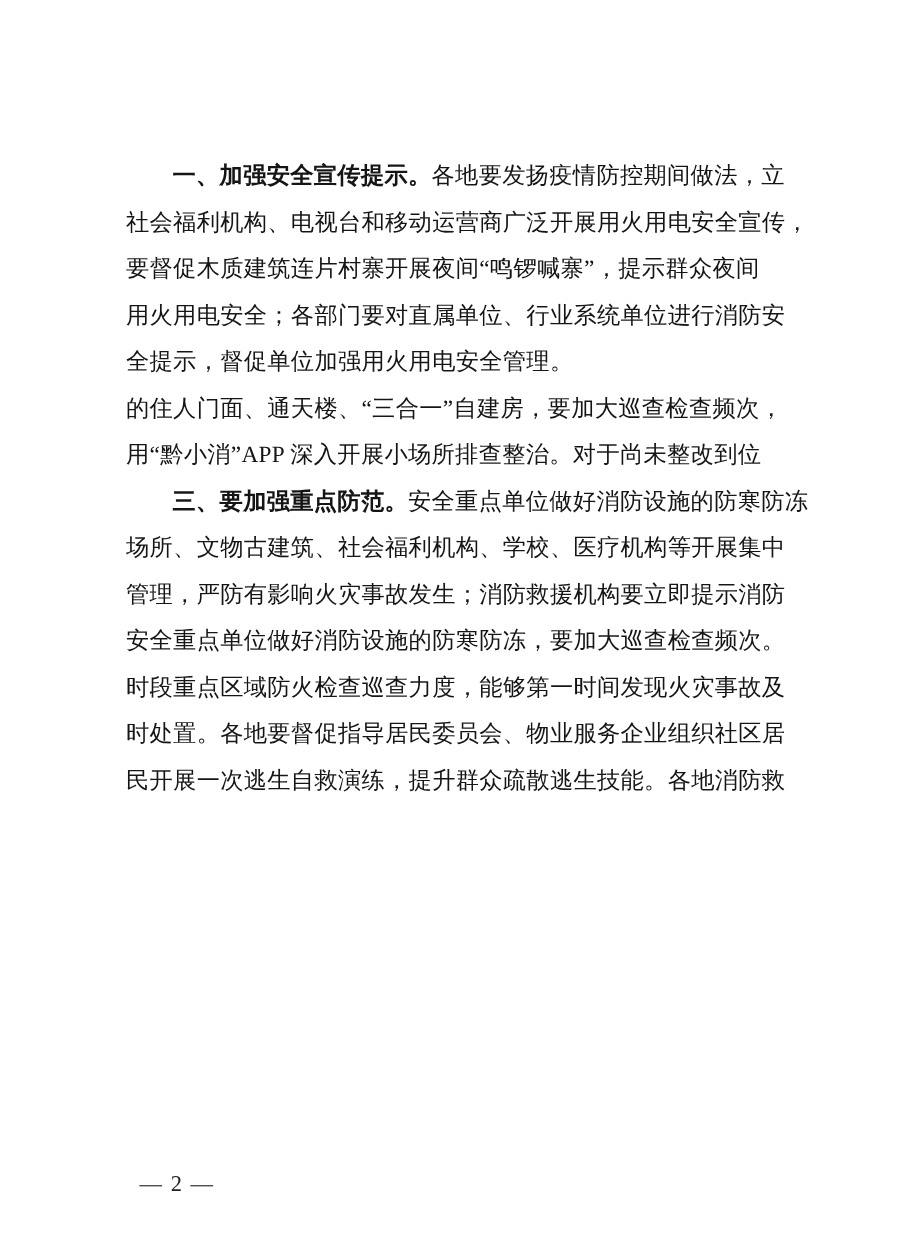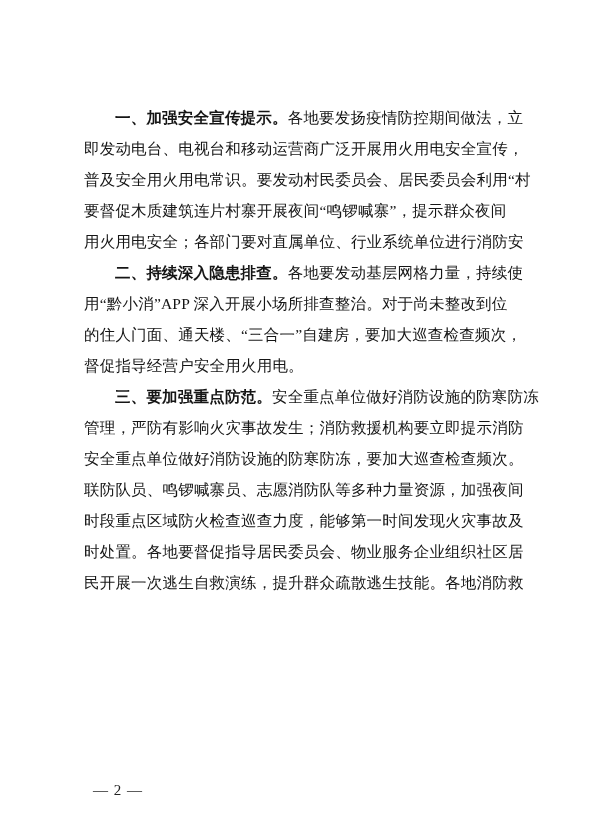--- a/index.html
+++ b/index.html
@@ -48,38 +48,36 @@
   }
 </style>
 </head>
 <body>
 
 <div class="page">
   <div class="body-text">
 
     <div class="para">
       <div class="line first"><span class="para-heading">一、加强安全宣传提示。</span><span>各地要发扬疫情防控期间做法，立</span></div>
-      <div class="line">即发动电台、电视台和移动运营商广泛开展用火用电安全宣传，</div>
-      <div class="line">普及安全用火用电常识。要发动村民委员会、居民委员会利用“村</div>
+      <div class="line">社会福利机构、电视台和移动运营商广泛开展用火用电安全宣传，</div>
       <div class="line">要督促木质建筑连片村寨开展夜间“鸣锣喊寨”，提示群众夜间</div>
       <div class="line">用火用电安全；各部门要对直属单位、行业系统单位进行消防安</div>
+      <div class="line">全提示，督促单位加强用火用电安全管理。</div>
     </div>
 
     <div class="para">
-      <div class="line first"><span class="para-heading">二、持续深入隐患排查。</span><span>各地要发动基层网格力量，持续使</span></div>
+      <div class="line">的住人门面、通天楼、“三合一”自建房，要加大巡查检查频次，</div>
       <div class="line">用“黔小消”APP 深入开展小场所排查整治。对于尚未整改到位</div>
-      <div class="line">的住人门面、通天楼、“三合一”自建房，要加大巡查检查频次，</div>
-      <div class="line">督促指导经营户安全用火用电。</div>
     </div>
 
     <div class="para">
       <div class="line first"><span class="para-heading">三、要加强重点防范。</span><span>安全重点单位做好消防设施的防寒防冻</span></div>
+      <div class="line">场所、文物古建筑、社会福利机构、学校、医疗机构等开展集中</div>
       <div class="line">管理，严防有影响火灾事故发生；消防救援机构要立即提示消防</div>
       <div class="line">安全重点单位做好消防设施的防寒防冻，要加大巡查检查频次。</div>
-      <div class="line">联防队员、鸣锣喊寨员、志愿消防队等多种力量资源，加强夜间</div>
       <div class="line">时段重点区域防火检查巡查力度，能够第一时间发现火灾事故及</div>
       <div class="line">时处置。各地要督促指导居民委员会、物业服务企业组织社区居</div>
       <div class="line">民开展一次逃生自救演练，提升群众疏散逃生技能。各地消防救</div>
     </div>
 
   </div>
 
   <div class="page-number">— 2 —</div>
 </div>
 

